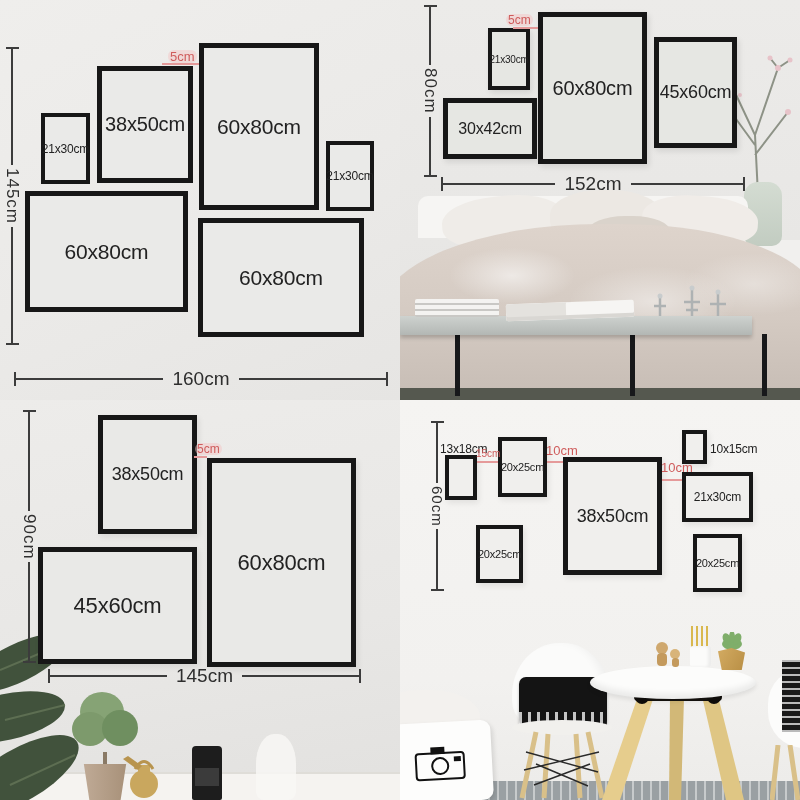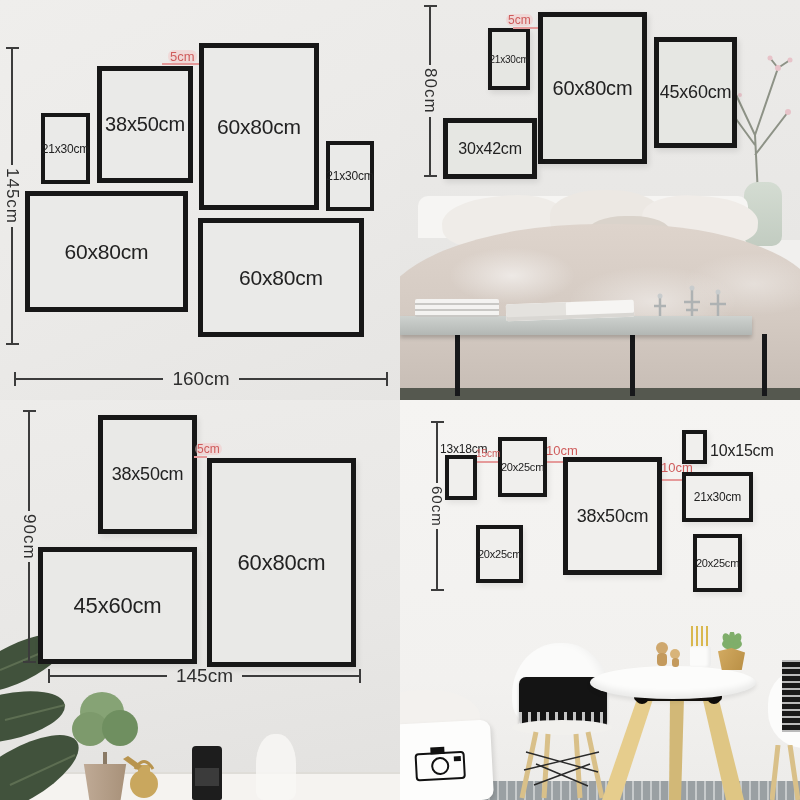--- a/index.html
+++ b/index.html
@@ -205,30 +205,37 @@
     <div class="layer">
         <div class="frame" style="left: 88px; top: 28px; width: 42px; height: 62px; border-width: 4px;">
           <span class="frame-label" style="font-size: 10px;">21x30cm</span>
         </div>
         <div class="frame" style="left: 138px; top: 12px; width: 109px; height: 152px; border-width: 5px;">
           <span class="frame-label" style="font-size: 20px;">60x80cm</span>
         </div>
         <div class="frame" style="left: 254px; top: 37px; width: 83px; height: 111px; border-width: 5px;">
           <span class="frame-label" style="font-size: 18px;">45x60cm</span>
         </div>
-        <div class="frame" style="left: 43px; top: 98px; width: 94px; height: 61px; border-width: 5px; margin-top: 20px;">
+        <div class="frame" style="left: 43px; top: 98px; width: 94px; height: 61px; border-width: 5px;">
           <span class="frame-label" style="font-size: 16px;">30x42cm</span>
         </div>
         <span class="gap-label hl" style="left: 106px; top: 14px; font-size: 12px;">5cm</span>
         <div class="gap-line" style="left: 113px; top: 27px; width: 25px;"></div>
       </div>
     <div class="vdim" style="left:23px;top:5px;height:172px;">
       <span class="tick"></span>
       <span class="seg"></span>
       <span class="lbl">80cm</span>
+      <span class="seg"></span>
+      <span class="tick"></span>
+    </div>
+    <div class="hdim" style="left:41px;top:176px;width:304px;">
+      <span class="tick"></span>
+      <span class="seg"></span>
+      <span class="lbl">152cm</span>
       <span class="seg"></span>
       <span class="tick"></span>
     </div>
   </div>
 
   <div class="quad q-bl">
     <div class="scene">
       <div class="bl-table"></div>
       <svg class="bl-leaves" viewBox="0 0 170 175">
         <g fill="#41523c">
@@ -348,21 +355,21 @@
         <div class="frame" style="left: 45px; top: 55px; width: 32px; height: 45px; border-width: 4px;">
           <span class="frame-label lp-above" style="font-size: 12px;">13x18cm</span>
         </div>
         <div class="frame" style="left: 98px; top: 37px; width: 49px; height: 60px; border-width: 4px;">
           <span class="frame-label" style="font-size: 11px;">20x25cm</span>
         </div>
         <div class="frame" style="left: 163px; top: 57px; width: 99px; height: 118px; border-width: 5px;">
           <span class="frame-label" style="font-size: 18px;">38x50cm</span>
         </div>
         <div class="frame" style="left: 282px; top: 30px; width: 25px; height: 34px; border-width: 4px;">
-          <span class="frame-label lp-right" style="font-size: 16px;">10x15cm</span>
+          <span class="frame-label lp-right" style="font-size: 12px;">10x15cm</span>
         </div>
         <div class="frame" style="left: 282px; top: 72px; width: 71px; height: 50px; border-width: 4px;">
           <span class="frame-label" style="font-size: 12px;">21x30cm</span>
         </div>
         <div class="frame" style="left: 76px; top: 125px; width: 47px; height: 58px; border-width: 4px;">
           <span class="frame-label" style="font-size: 11px;">20x25cm</span>
         </div>
         <div class="frame" style="left: 293px; top: 134px; width: 49px; height: 58px; border-width: 4px;">
           <span class="frame-label" style="font-size: 11px;">20x25cm</span>
         </div>

